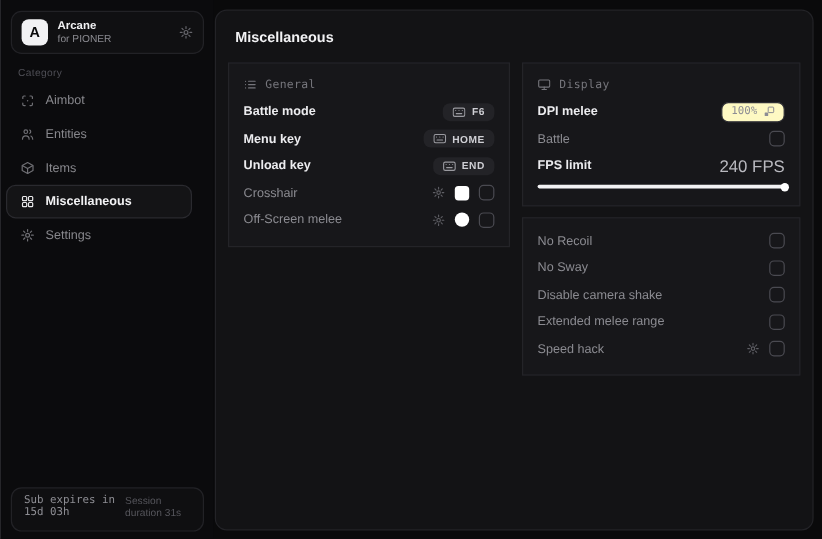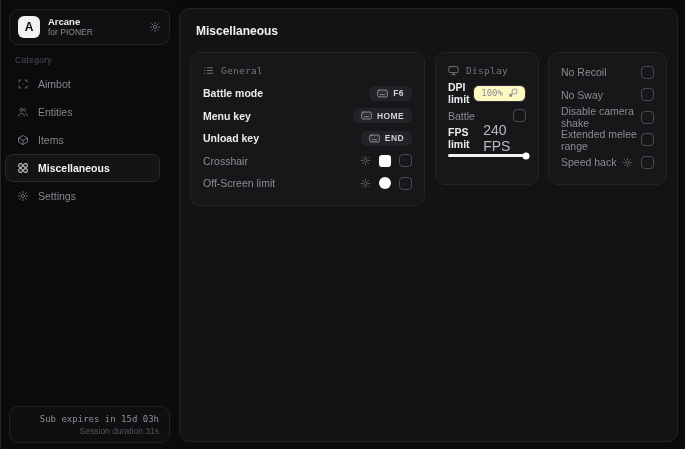--- a/index.html
+++ b/index.html
@@ -46,39 +46,39 @@
   }
   .nav-item .nav-icon { display:flex; color:#6f6f74; }
   .nav-item.active {
     border-color:#2a2a2f; background:#141416; color:#f2f2f4; font-weight:bold;
   }
   .nav-item.active .nav-icon { color:#e8e8ea; }
 
   .sub-card {
     position:absolute; left:8px; bottom:6px; width:161px; height:37px;
     border:1px solid #222226; border-radius:9px; background:#0f0f11;
-    padding:5px 10px; display:flex; flex-direction:column; justify-content:center; gap:2px;align-items:flex-end;
+    padding:5px 10px; display:flex; flex-direction:row; justify-content:center; gap:2px;
   }
   .sub-line1 { font-size:9px; color:#8e8e94; }
   .sub-line2 { font-size:8.5px; color:#55555b; }
 
   
   .panel {
     position:absolute; left:178px; top:8px; width:499px; height:434px;
     background:#131315; border:1px solid #232327; border-radius:10px;
     padding:10px;
   }
   .panel-title { font-size:12px; font-weight:bold; color:#f2f2f4; margin:5px 0 14px 6px; }
 
   .columns { display:flex; gap:10px; align-items:flex-start; }
   .col-left { width:235px; }
-  .col-right { flex:1; display:flex; flex-direction:row; gap:9px; }
+  .col-right { flex:1; display:flex; flex-direction:column; gap:9px; }
 
   .card {
-    background:#17171a; border:1px solid #242428; border-radius:10px;
+    background:#17171a; border:1px solid #242428; border-radius:0;
     padding:8px 12px 10px 12px;
   }
   .card-header {
     display:flex; align-items:center; gap:7px;
     font-size:9.5px; color:#76767c; height:18px; margin-bottom:3px;
     letter-spacing:.3px;
   }
   .card-header .hdr-icon { display:flex; color:#76767c; }
 
   .row {
@@ -275,21 +275,21 @@
                 <circle cx="12" cy="12" r="3.2"></circle>
                 <path d="M12 2.5v3M12 18.5v3M2.5 12h3M18.5 12h3M5.3 5.3l2.1 2.1M16.6 16.6l2.1 2.1M18.7 5.3l-2.1 2.1M7.4 16.6l-2.1 2.1"></path>
               </svg>
             </span>
             <span class="swatch square" style="background: rgb(255, 255, 255);"></span>
             <span class="checkbox"></span>
           </span>
         </div>
 
         <div class="row">
-          <span class="row-label muted">Off-Screen limit</span>
+          <span class="row-label muted">Off-Screen melee</span>
           <span class="row-controls">
             <span class="row-gear">
               <svg width="11" height="11" viewBox="0 0 24 24" fill="none" stroke="currentColor" stroke-width="2" stroke-linecap="round">
                 <circle cx="12" cy="12" r="3.2"></circle>
                 <path d="M12 2.5v3M12 18.5v3M2.5 12h3M18.5 12h3M5.3 5.3l2.1 2.1M16.6 16.6l2.1 2.1M18.7 5.3l-2.1 2.1M7.4 16.6l-2.1 2.1"></path>
               </svg>
             </span>
             <span class="swatch round" style="background: rgb(255, 255, 255);"></span>
             <span class="checkbox"></span>
           </span>
@@ -304,21 +304,21 @@
           <span class="hdr-icon">
             <svg width="11" height="11" viewBox="0 0 24 24" fill="none" stroke="currentColor" stroke-width="2" stroke-linecap="round">
               <rect x="2" y="3.5" width="20" height="13" rx="2"></rect>
               <path d="M8 21h8M12 16.5V21"></path>
             </svg>
           </span>
           <span>Display</span>
         </div>
 
         <div class="row">
-          <span class="row-label">DPI limit</span>
+          <span class="row-label">DPI melee</span>
           <span class="dpi-badge mono">
             <span>100%</span>
             <span class="dpi-icon">
               <svg width="10" height="10" viewBox="0 0 24 24" fill="none" stroke="currentColor" stroke-width="2">
                 <rect x="10" y="3" width="11" height="11" rx="1.5"></rect>
                 <rect x="3" y="14" width="7" height="7" rx="1" fill="currentColor" stroke="none"></rect>
               </svg>
             </span>
           </span>
         </div>

